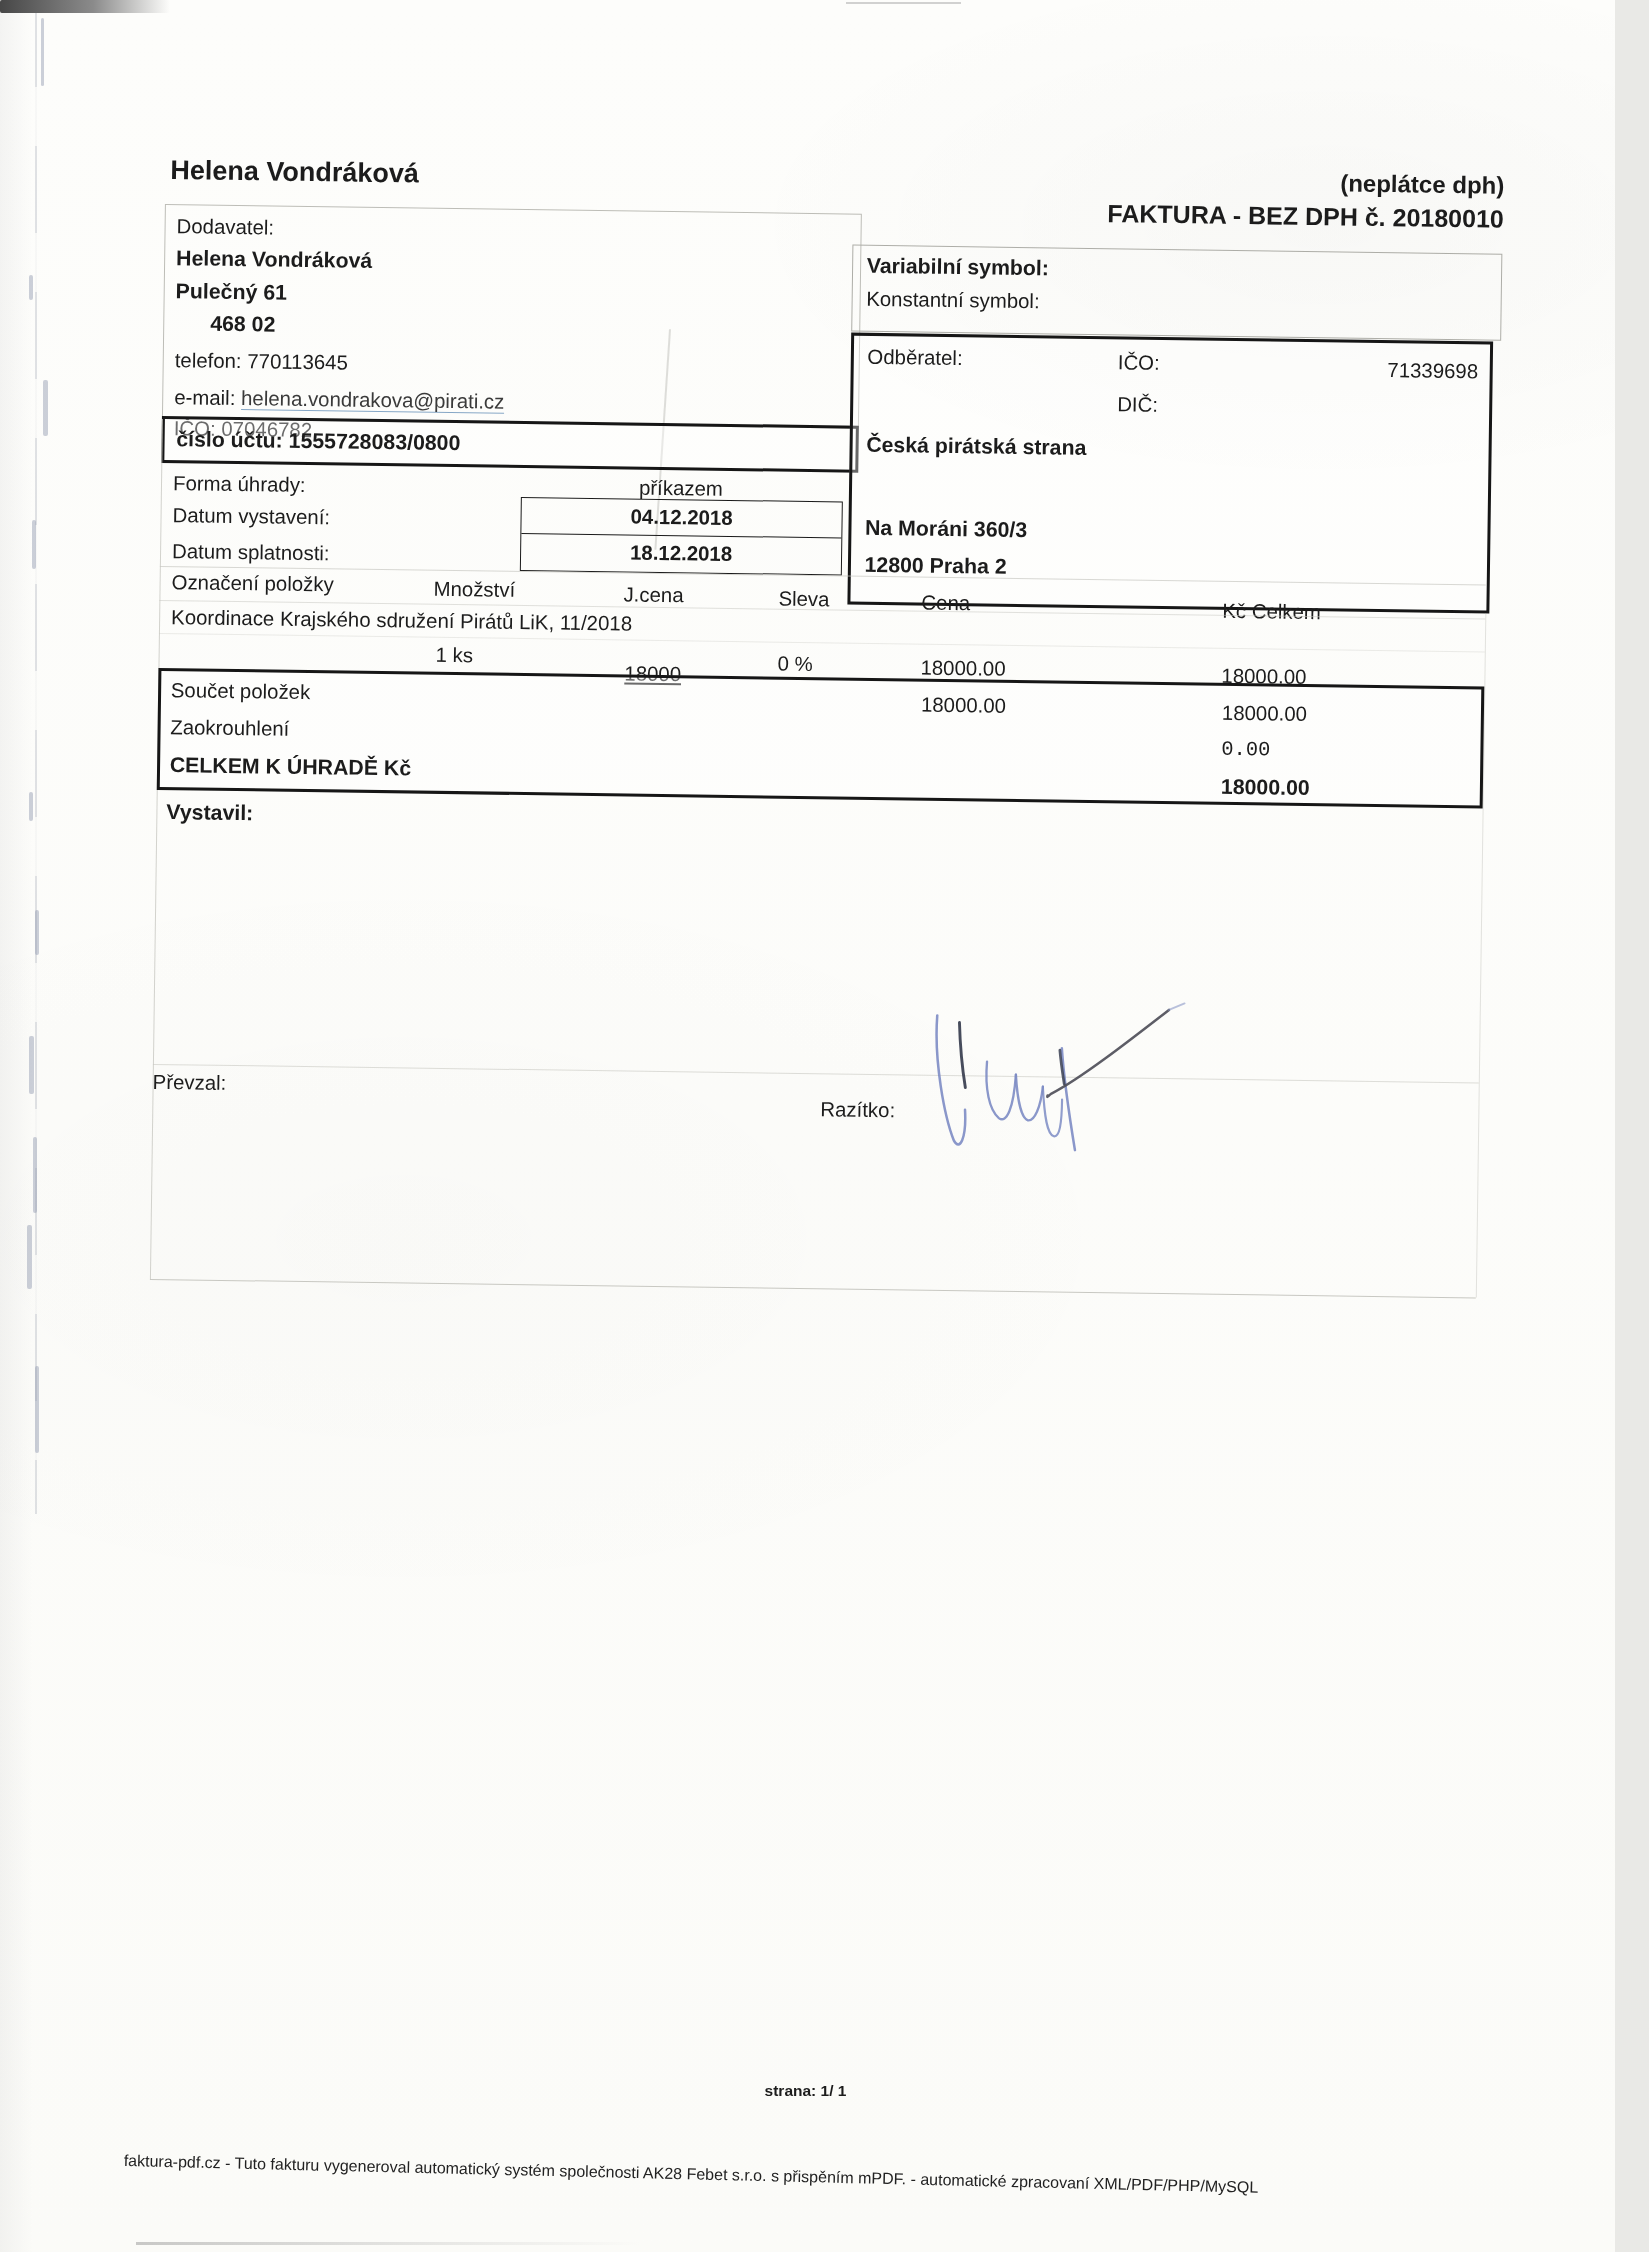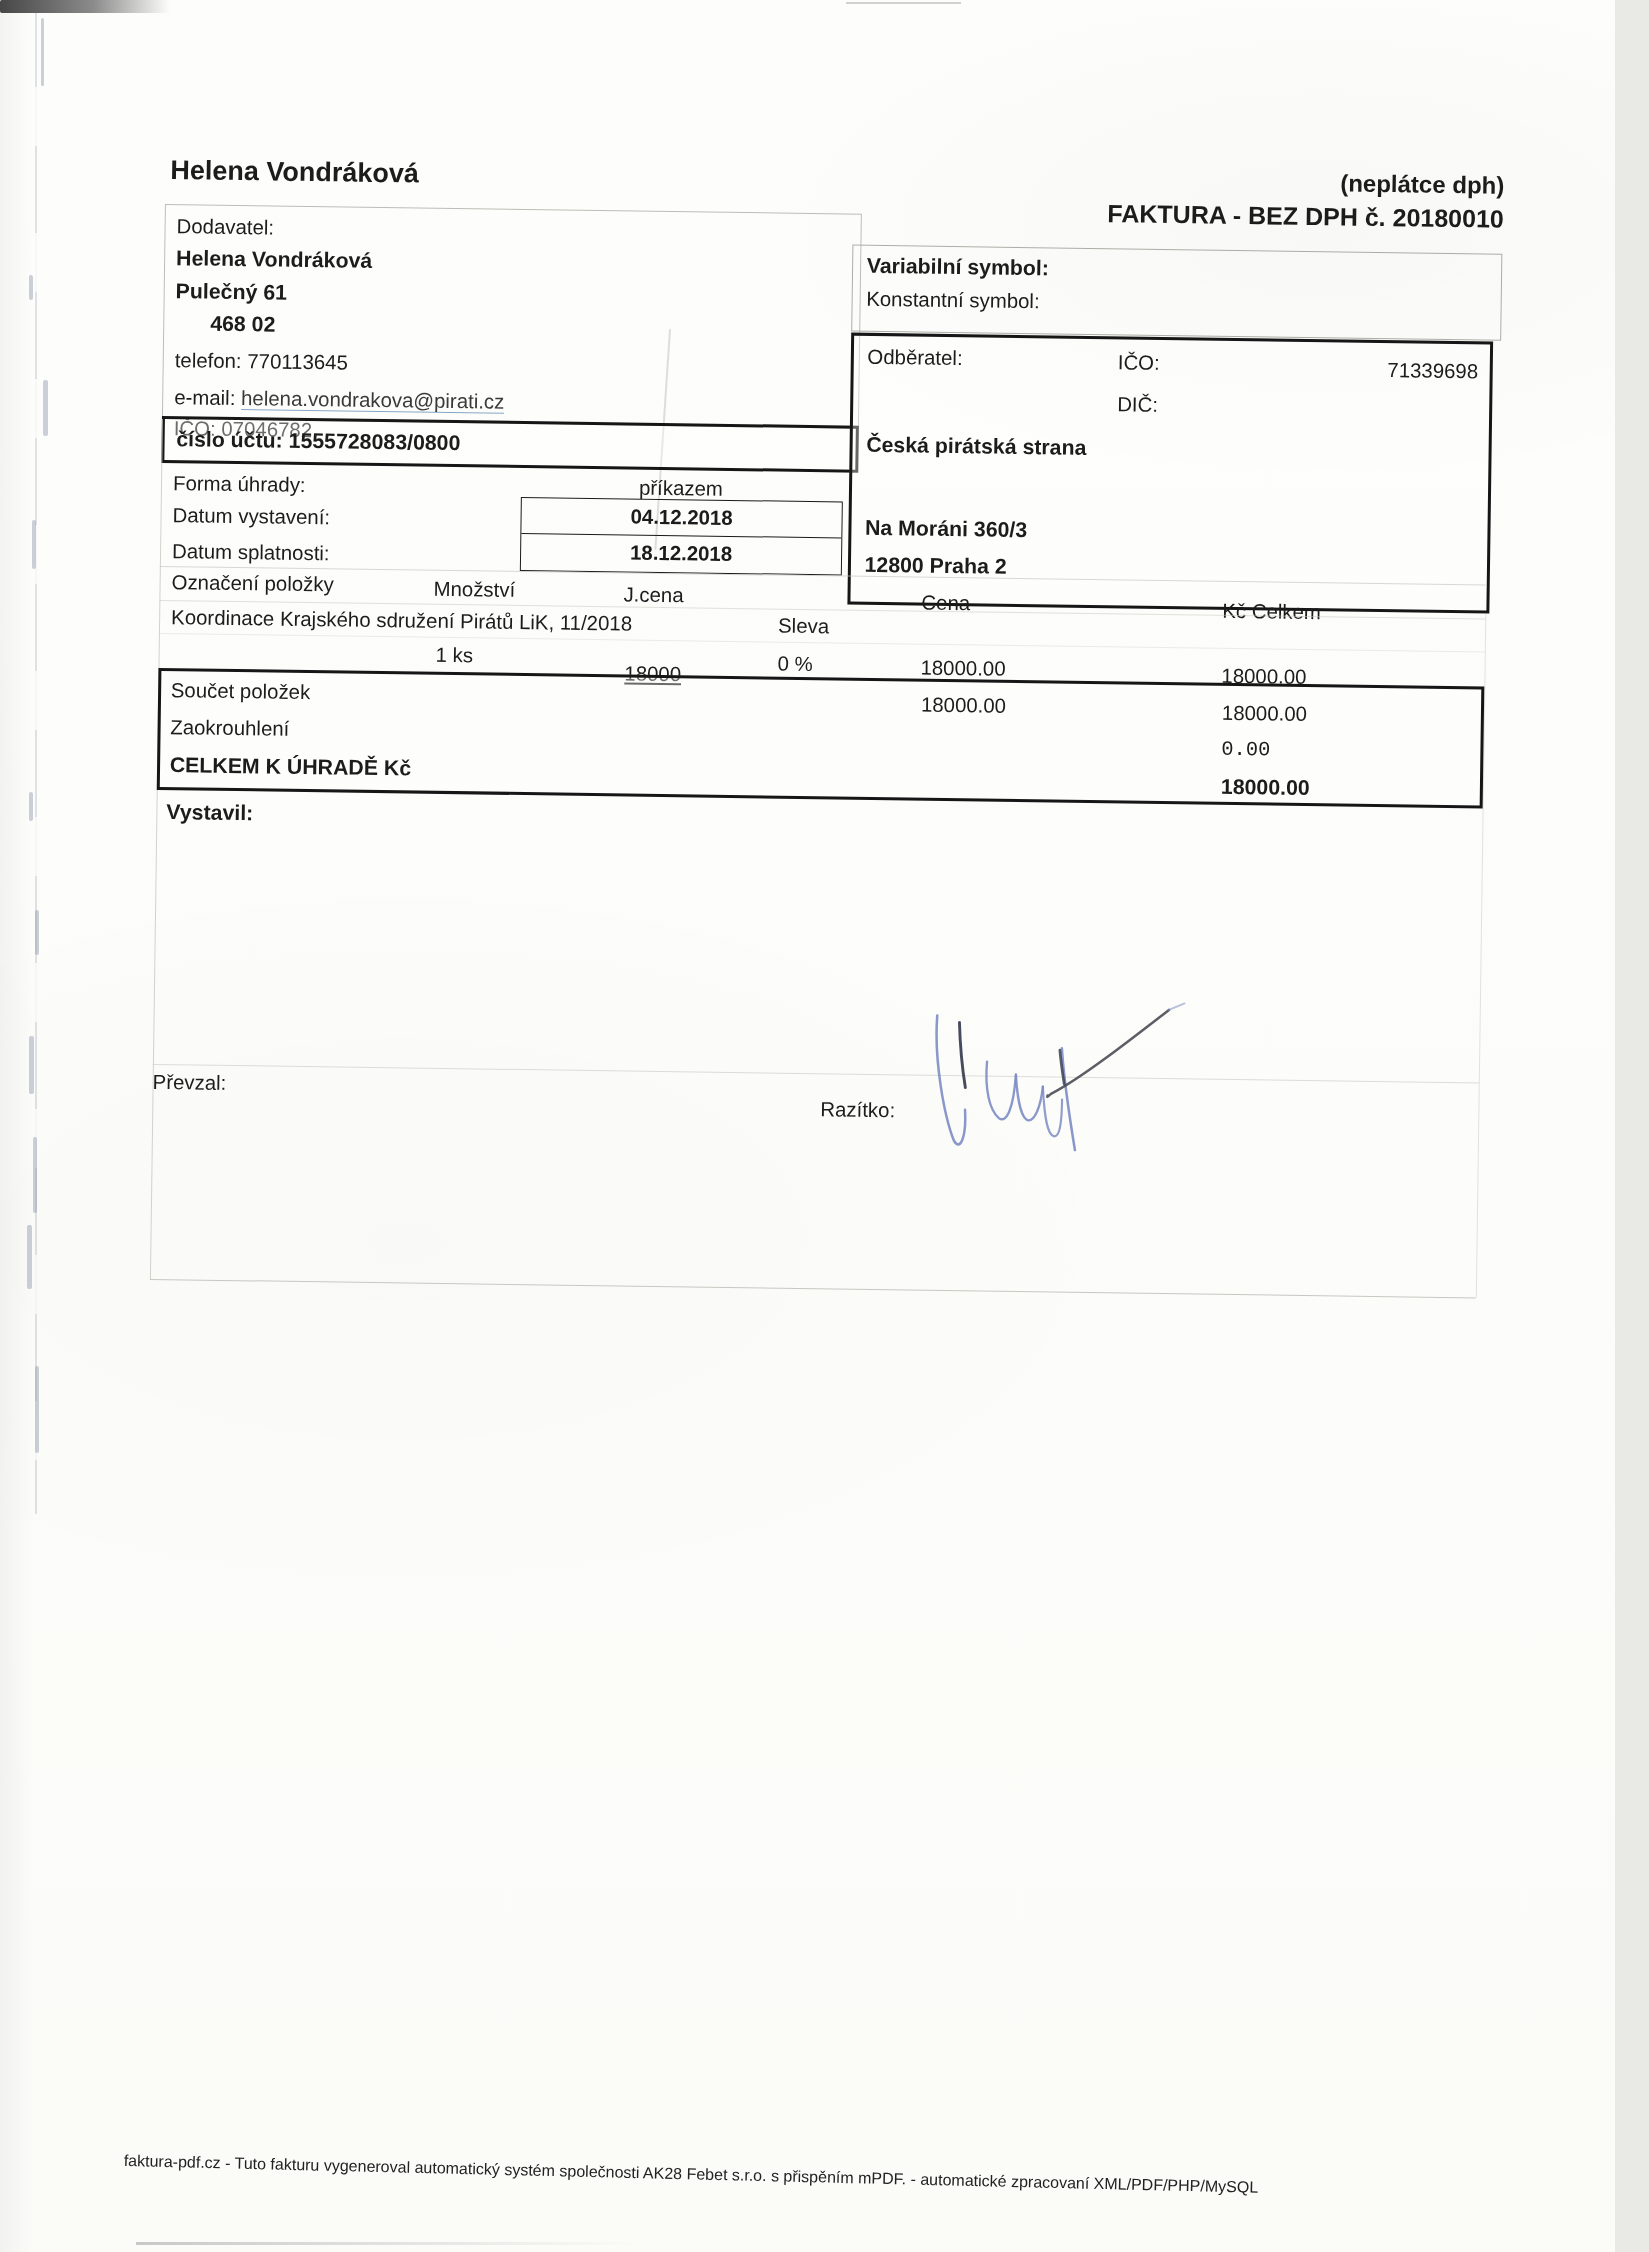--- a/index.html
+++ b/index.html
@@ -110,21 +110,21 @@
     </div>
 
     <div class="abs vline" style="left:165px;top:419px;height:860px;opacity:.8;"></div>
     <div class="abs vline" style="left:1491px;top:595px;height:684px;opacity:.5;"></div>
     <div class="abs hline" style="left:165px;top:1279px;width:1326px;"></div>
 
     <div class="abs hline" style="left:165px;top:566px;width:1326px;opacity:.7;"></div>
     <div class="abs t21" style="left:177px;top:571px;">Označení položky</div>
     <div class="abs t21" style="left:439px;top:574px;">Množství</div>
     <div class="abs t21" style="left:629px;top:577px;">J.cena</div>
-    <div class="abs t21" style="left:784px;top:606px;">Sleva</div>
+    <div class="abs t21" style="left:784px;top:579px;">Sleva</div>
     <div class="abs t21" style="left:927px;top:581px;">Cena</div>
     <div class="abs t21" style="left:1228px;top:585px;">Kč Celkem</div>
     <div class="abs hline" style="left:165px;top:600px;width:1326px;opacity:.55;"></div>
 
     <div class="abs t21" style="left:177px;top:606px;">Koordinace Krajského sdružení Pirátů LiK, 11/2018</div>
     <div class="abs hline" style="left:165px;top:633px;width:1326px;opacity:.35;"></div>
     <div class="abs t21" style="left:442px;top:640px;">1 ks</div>
     <div class="abs t21" style="left:631px;top:656px;text-decoration:underline;">18000</div>
     <div class="abs t21" style="left:784px;top:644px;">0 %</div>
     <div class="abs t21" style="left:927px;top:646px;">18000.00</div>
@@ -154,17 +154,18 @@
         <path d="M95,83 C97,112 102,128 108,130 C115,131 121,116 123,95" stroke="#7d8cc4" stroke-width="2.4" opacity="0.9"></path>
         <path d="M123,95 C125,126 128,144 135,146 C141,147 143,133 143,108" stroke="#7d8cc4" stroke-width="2.2" opacity="0.85"></path>
         <path d="M142,55 C145,92 152,132 157,160" stroke="#7d8cc4" stroke-width="2.6" opacity="0.9"></path>
         <path d="M140,57 C141,68 143,80 145,92" stroke="#3a3f52" stroke-width="2.8" opacity="0.85"></path>
         <path d="M128,104 C127,107 128,105 132,102 C162,86 212,46 252,14" stroke="#4b4b55" stroke-width="2.6" opacity="0.9"></path>
         <path d="M252,14 L268,7" stroke="#8a97c6" stroke-width="2" opacity="0.6"></path>
       </g>
     </svg>
   </div>
 
+  <div class="abs b" style="left:0;top:2082px;width:1611px;text-align:center;font-size:15.5px;">strana: 1/ 1</div>
   <div class="abs" style="left:124px;top:2152px;font-size:16px;color:#222;
        transform:rotate(1.35deg);transform-origin:left top;white-space:nowrap;">faktura-pdf.cz - Tuto fakturu vygeneroval automatický systém společnosti AK28 Febet s.r.o. s přispěním mPDF. - automatické zpracovaní XML/PDF/PHP/MySQL</div>
 
 </div>
 
 
 </body></html>

